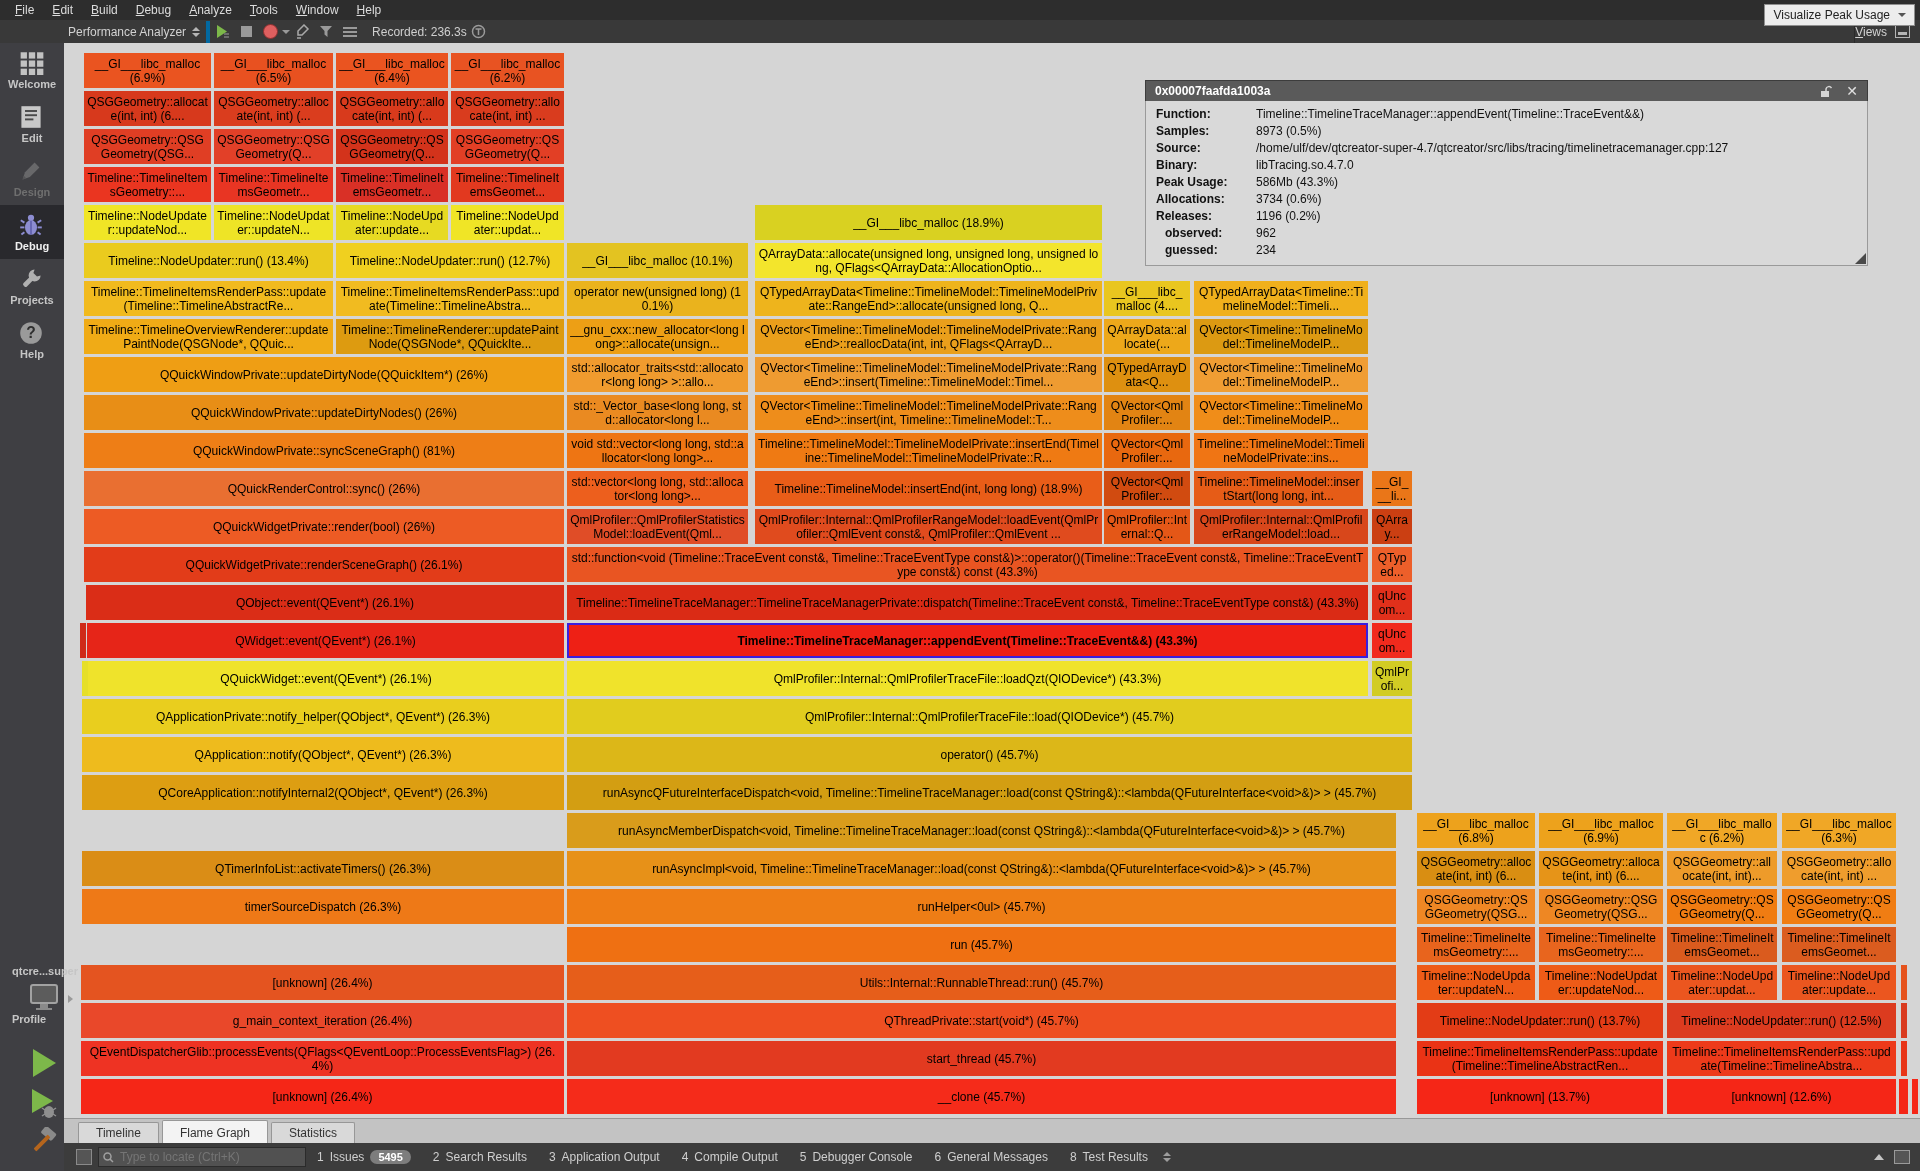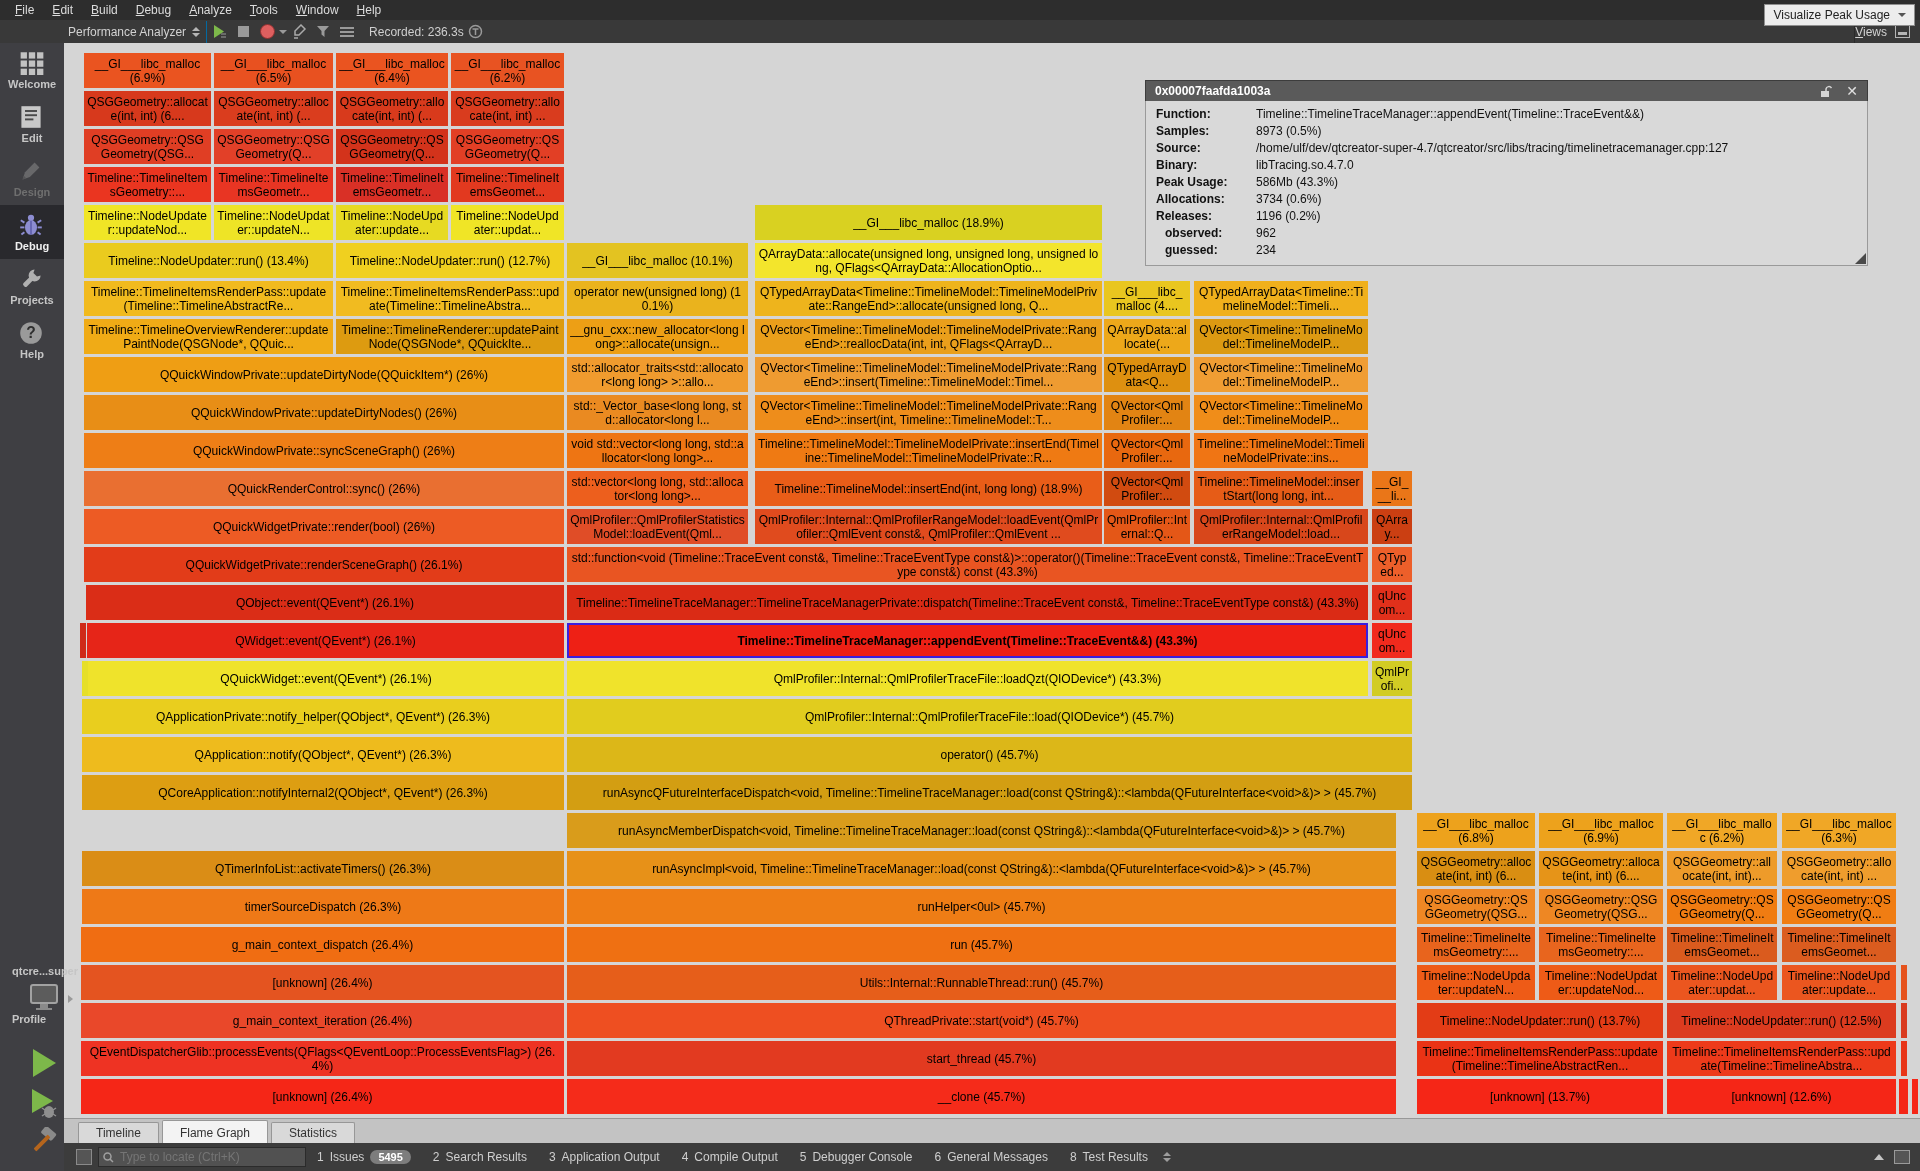--- a/index.html
+++ b/index.html
@@ -7,21 +7,21 @@
     font-family:"Liberation Sans",sans-serif;overflow:hidden;}
   
   #menubar{position:absolute;left:0;top:0;right:0;height:20px;background:#2d2d2d;
     display:flex;align-items:center;padding-left:6px;color:#dcdcdc;font-size:12px;}
   .menu-item{padding:3px 9px;cursor:default;}
   .menu-item u{text-decoration:underline;}
   
   #toolbar{position:absolute;left:0;top:20px;right:0;height:23px;background:#393939;
     border-bottom:1px solid #1e1e1e;display:flex;align-items:center;color:#d2d2d2;font-size:12px;}
   .tb-combo{margin-left:62px;display:flex;align-items:center;gap:6px;padding:2px 6px;
-    border-right:1px solid #0369a1;height:18px;}
+    border-right:4px solid #0369a1;height:18px;}
   .spin{display:inline-flex;flex-direction:column;gap:2px;}
   .tri-up{width:0;height:0;border-left:4px solid transparent;border-right:4px solid transparent;border-bottom:4px solid #b5b5b5;}
   .tri-dn{width:0;height:0;border-left:4px solid transparent;border-right:4px solid transparent;border-top:4px solid #b5b5b5;}
   .tb-ico{display:inline-flex;align-items:center;justify-content:center;width:20px;height:18px;margin:0 2px;}
   .rec-dot{width:13px;height:13px;border-radius:50%;background:#de5f5f;border:1px solid #8c2f2f;}
   .stop-sq{width:11px;height:11px;background:#9a9a9a;}
   .recorded{margin-left:10px;color:#cfcfcf;}
   .tb-right{margin-left:auto;display:flex;align-items:center;gap:8px;padding-right:10px;border-left:1px solid #2a2a2a;height:100%;}
   .views-label u{text-decoration:underline;}
   
@@ -268,35 +268,34 @@
       <div class="fb" style="left: 272px; top: 162px; width: 112px; background: rgb(231, 218, 34);">Timeline::NodeUpdater::update...</div>
       <div class="fb" style="left: 387px; top: 162px; width: 113px; background: rgb(240, 229, 38);">Timeline::NodeUpdater::updat...</div>
       <div class="fb" style="left: 20px; top: 200px; width: 249px; background: rgb(234, 203, 30);">Timeline::NodeUpdater::run() (13.4%)</div>
       <div class="fb" style="left: 272px; top: 200px; width: 228px; background: rgb(240, 208, 31);">Timeline::NodeUpdater::run() (12.7%)</div>
       <div class="fb" style="left: 20px; top: 238px; width: 249px; background: rgb(241, 186, 30);">Timeline::TimelineItemsRenderPass::update(Timeline::TimelineAbstractRe...</div>
       <div class="fb" style="left: 272px; top: 238px; width: 228px; background: rgb(241, 187, 32);">Timeline::TimelineItemsRenderPass::update(Timeline::TimelineAbstra...</div>
       <div class="fb" style="left: 20px; top: 276px; width: 249px; background: rgb(240, 171, 22);">Timeline::TimelineOverviewRenderer::updatePaintNode(QSGNode*, QQuic...</div>
       <div class="fb" style="left: 272px; top: 276px; width: 228px; background: rgb(221, 155, 16);">Timeline::TimelineRenderer::updatePaintNode(QSGNode*, QQuickIte...</div>
       <div class="fb" style="left: 20px; top: 314px; width: 480px; background: rgb(239, 158, 20);">QQuickWindowPrivate::updateDirtyNode(QQuickItem*) (26%)</div>
       <div class="fb" style="left: 20px; top: 352px; width: 480px; background: rgb(232, 142, 22);">QQuickWindowPrivate::updateDirtyNodes() (26%)</div>
-      <div class="fb" style="left: 20px; top: 390px; width: 480px; background: rgb(238, 126, 22);">QQuickWindowPrivate::syncSceneGraph() (26%)</div>
+      <div class="fb" style="left: 20px; top: 390px; width: 480px; background: rgb(238, 126, 22);">QQuickWindowPrivate::syncSceneGraph() (81%)</div>
       <div class="fb" style="left: 20px; top: 428px; width: 480px; background: rgb(233, 111, 49);">QQuickRenderControl::sync() (26%)</div>
       <div class="fb" style="left: 20px; top: 466px; width: 480px; background: rgb(237, 91, 36);">QQuickWidgetPrivate::render(bool) (26%)</div>
       <div class="fb" style="left: 20px; top: 504px; width: 480px; background: rgb(226, 60, 25);">QQuickWidgetPrivate::renderSceneGraph() (26.1%)</div>
       <div class="fb" style="left: 22px; top: 542px; width: 478px; background: rgb(218, 45, 23);">QObject::event(QEvent*) (26.1%)</div>
       <div class="fb" style="left: 16px; top: 580px; width: 4px; background: rgb(207, 42, 24);"></div>
       <div class="fb" style="left: 23px; top: 580px; width: 477px; background: rgb(230, 37, 24);">QWidget::event(QEvent*) (26.1%)</div>
       <div class="fb" style="left: 18px; top: 618px; width: 4px; background: rgb(230, 223, 42);"></div>
       <div class="fb" style="left: 24px; top: 618px; width: 476px; background: rgb(239, 227, 43);">QQuickWidget::event(QEvent*) (26.1%)</div>
       <div class="fb" style="left: 18px; top: 656px; width: 482px; background: rgb(233, 206, 30);">QApplicationPrivate::notify_helper(QObject*, QEvent*) (26.3%)</div>
       <div class="fb" style="left: 18px; top: 694px; width: 482px; background: rgb(238, 187, 29);">QApplication::notify(QObject*, QEvent*) (26.3%)</div>
       <div class="fb" style="left: 18px; top: 732px; width: 482px; background: rgb(221, 158, 18);">QCoreApplication::notifyInternal2(QObject*, QEvent*) (26.3%)</div>
       <div class="fb" style="left: 18px; top: 808px; width: 482px; background: rgb(218, 141, 22);">QTimerInfoList::activateTimers() (26.3%)</div>
       <div class="fb" style="left: 18px; top: 846px; width: 482px; background: rgb(238, 121, 23);">timerSourceDispatch (26.3%)</div>
-      <div class="fb" style="left: 17px; top: 884px; width: 483px; background: rgb(240, 109, 18);">g_main_context_dispatch (26.4%)</div>
       <div class="fb" style="left: 17px; top: 922px; width: 483px; background: rgb(228, 84, 32);">[unknown] (26.4%)</div>
       <div class="fb" style="left: 17px; top: 960px; width: 483px; background: rgb(233, 72, 42);">g_main_context_iteration (26.4%)</div>
       <div class="fb" style="left: 17px; top: 998px; width: 483px; background: rgb(238, 51, 35);">QEventDispatcherGlib::processEvents(QFlags&lt;QEventLoop::ProcessEventsFlag&gt;) (26.4%)</div>
       <div class="fb" style="left: 17px; top: 1036px; width: 483px; background: rgb(245, 38, 23);">[unknown] (26.4%)</div>
       <div class="fb" style="left: 691px; top: 162px; width: 347px; background: rgb(217, 209, 33);">__GI___libc_malloc (18.9%)</div>
       <div class="fb" style="left: 503px; top: 200px; width: 181px; background: rgb(227, 195, 33);">__GI___libc_malloc (10.1%)</div>
       <div class="fb" style="left: 691px; top: 200px; width: 347px; background: rgb(243, 229, 44);">QArrayData::allocate(unsigned long, unsigned long, unsigned long, QFlags&lt;QArrayData::AllocationOptio...</div>
       <div class="fb" style="left: 503px; top: 238px; width: 181px; background: rgb(234, 179, 29);">operator new(unsigned long) (10.1%)</div>
       <div class="fb" style="left: 691px; top: 238px; width: 347px; background: rgb(238, 180, 28);">QTypedArrayData&lt;Timeline::TimelineModel::TimelineModelPrivate::RangeEnd&gt;::allocate(unsigned long, Q...</div>
       <div class="fb" style="left: 1040px; top: 238px; width: 86px; background: rgb(233, 198, 31);">__GI___libc_malloc (4....</div>

